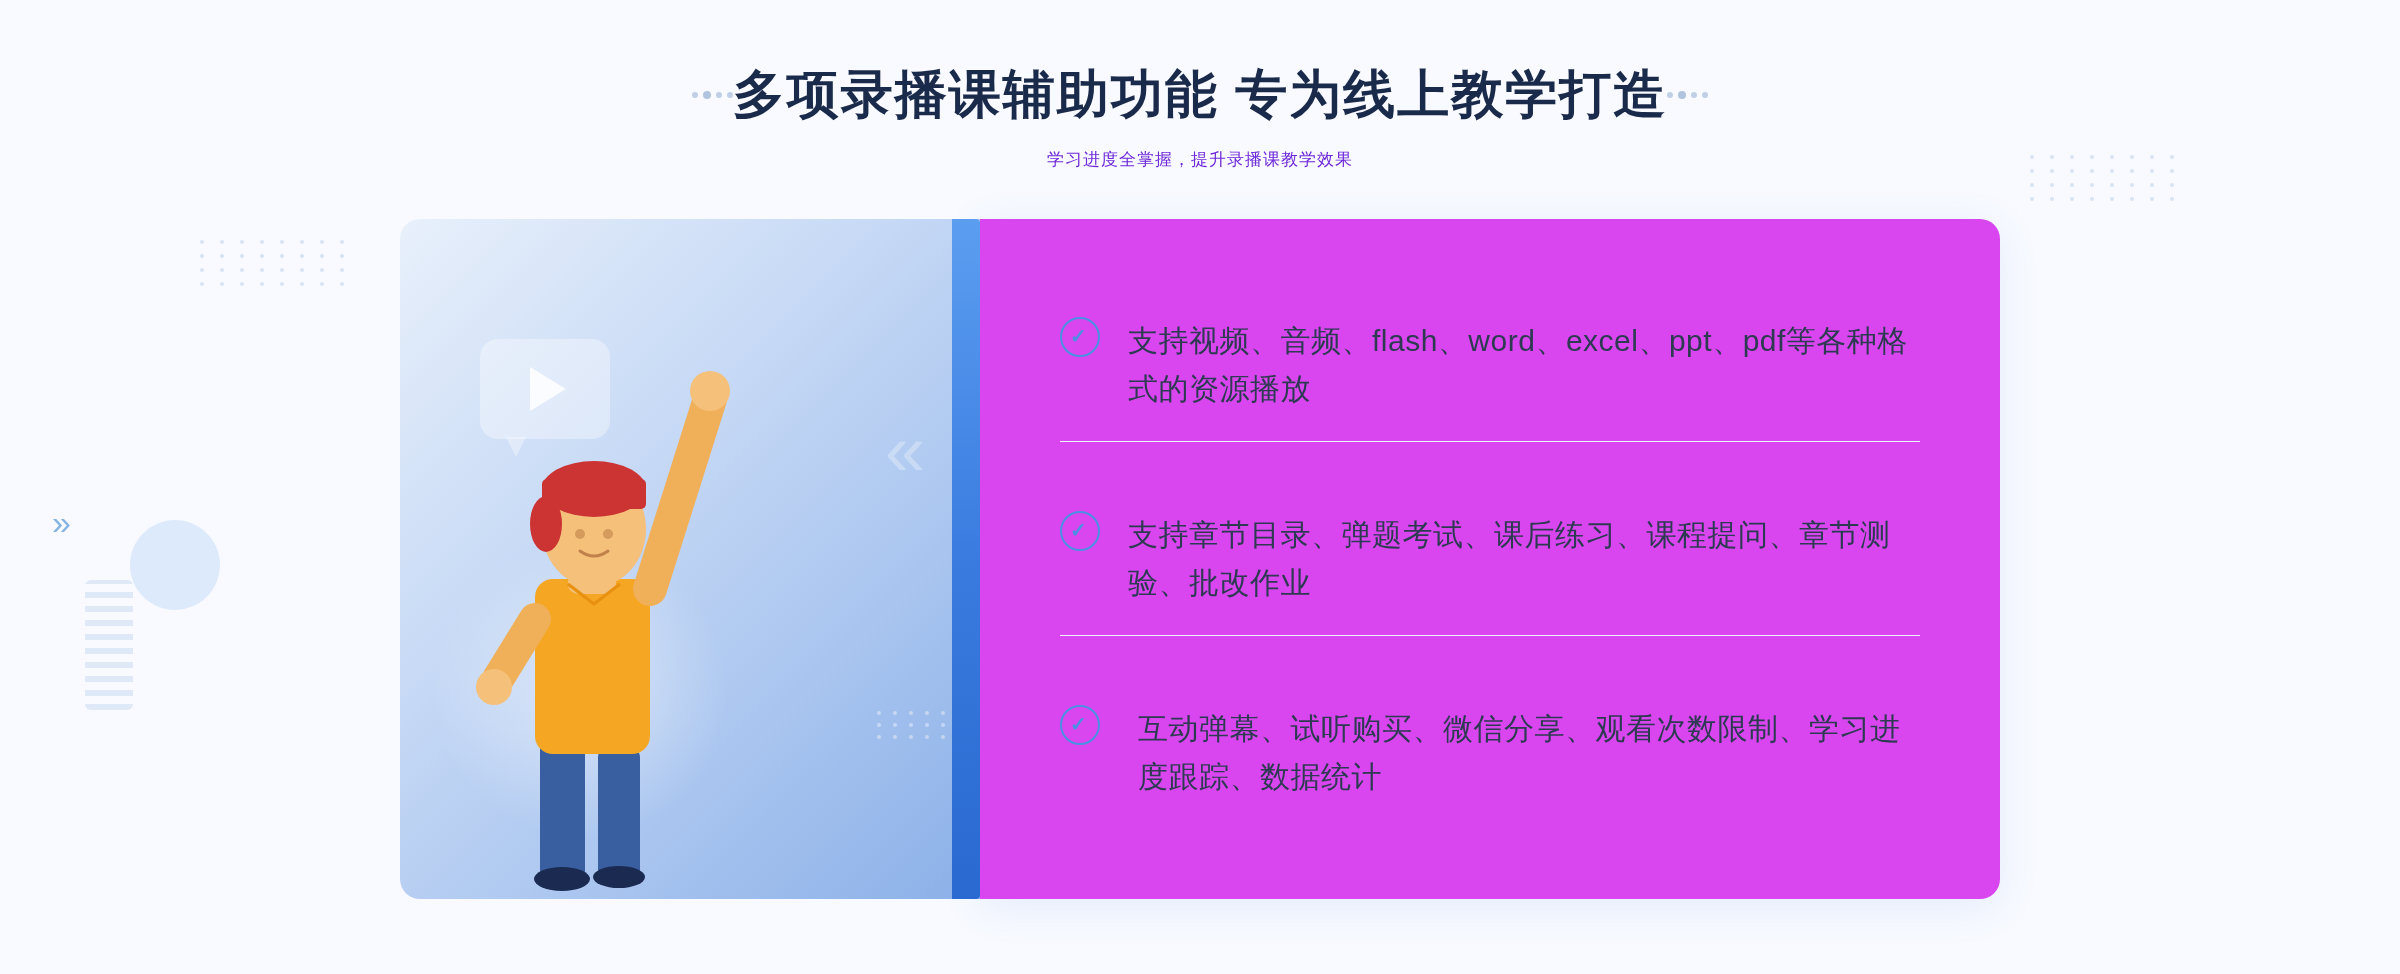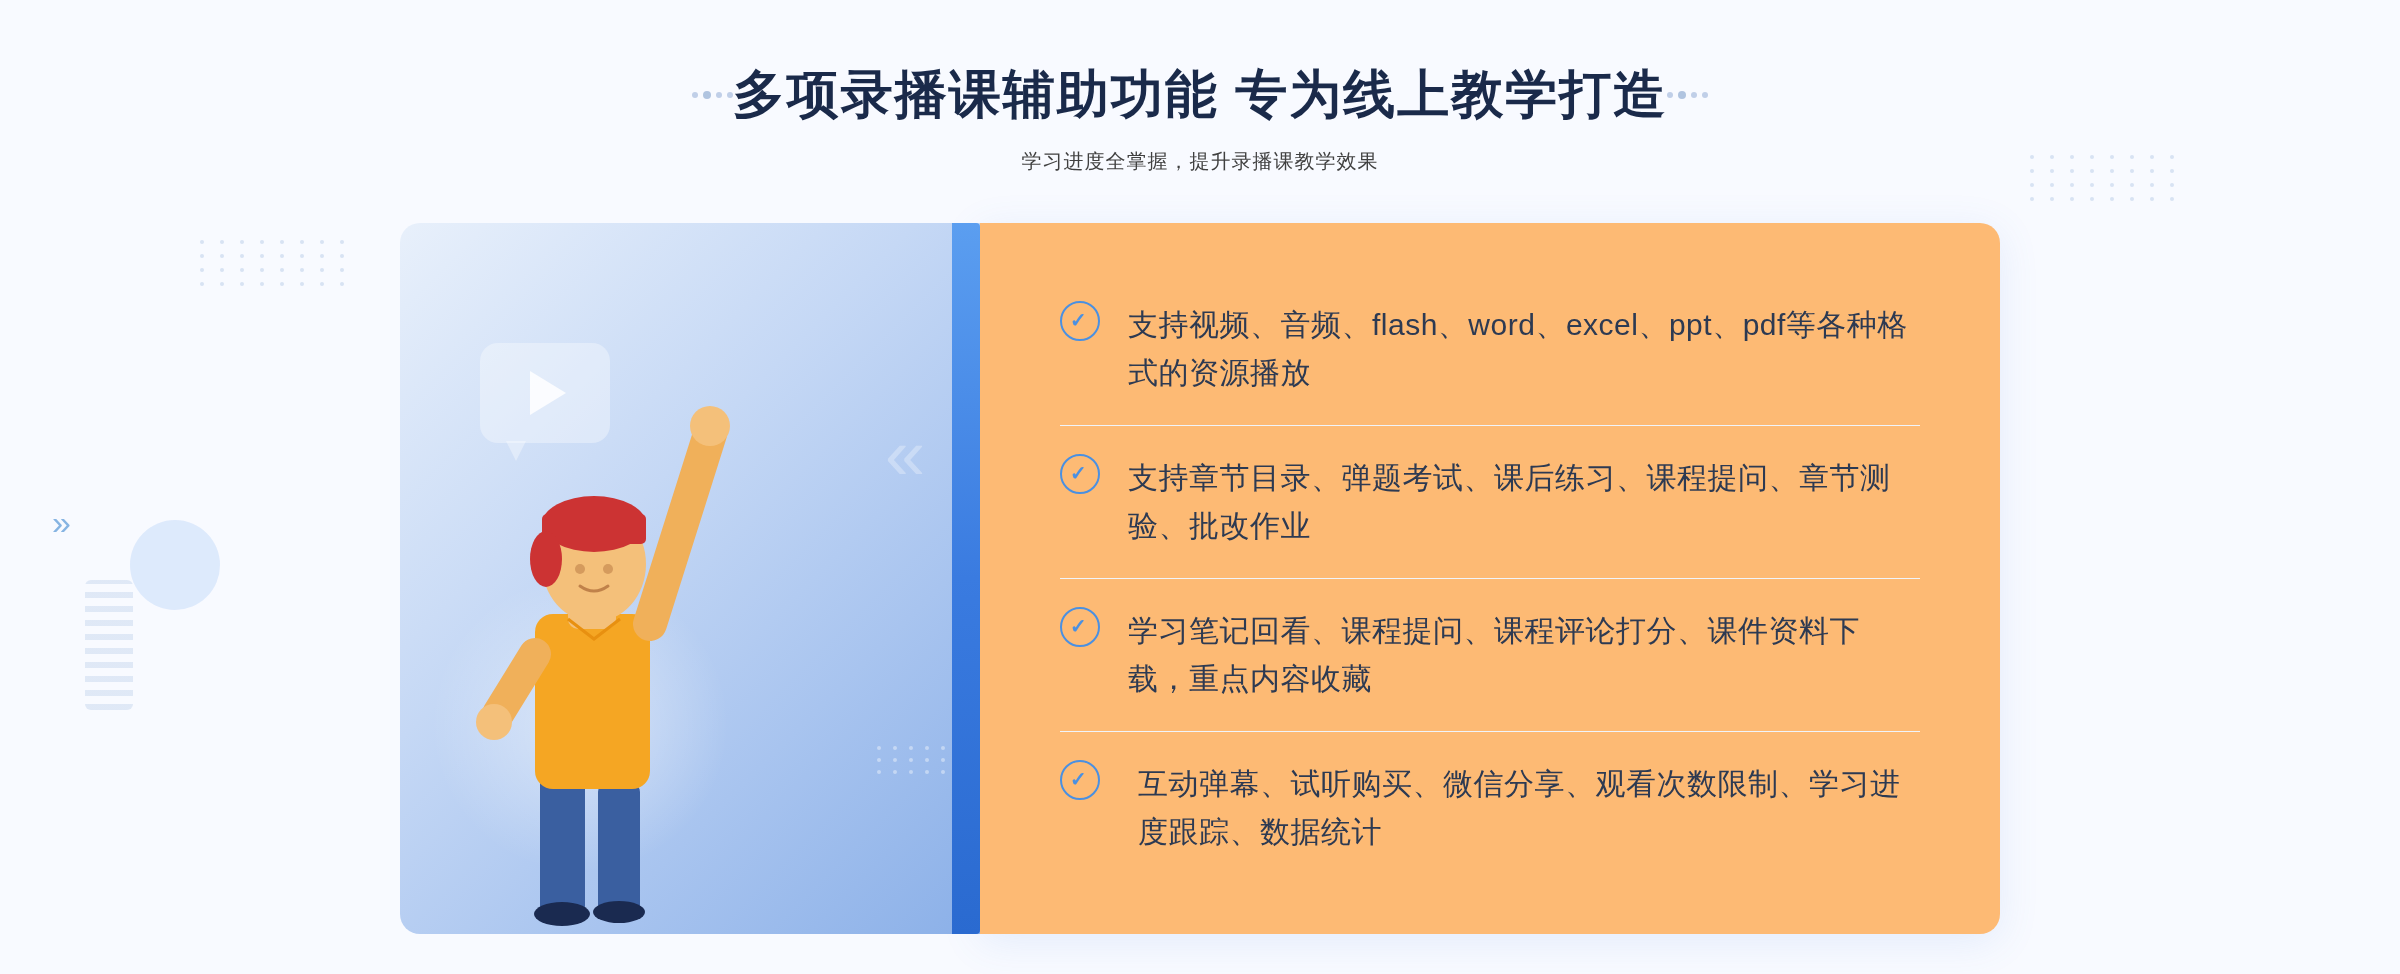--- a/index.html
+++ b/index.html
@@ -81,22 +81,22 @@
     }
 
     .main-title {
       font-size: 52px;
       font-weight: 700;
       color: #1a2a4a;
       letter-spacing: 2px;
     }
 
     .subtitle {
-      font-size: 20px;
-      color: #404040;
+      font-size: 17px;
+      color: #6d28d9;
       letter-spacing: 1px;
     }
 
     
     .main-content {
       display: flex;
       align-items: stretch;
       width: 1600px;
       position: relative;
     }
@@ -174,21 +174,21 @@
       top: 0;
       bottom: 0;
       width: 28px;
       background: linear-gradient(180deg, #5b9ef0 0%, #3a7be0 50%, #2a6ad0 100%);
       border-radius: 0 4px 4px 0;
     }
 
     
     .features-container {
       flex: 1;
-      background: #fdba74;
+      background: #d946ef;
       border-radius: 0 20px 20px 0;
       padding: 50px 80px;
       display: flex;
       flex-direction: column;
       justify-content: space-around;
       box-shadow: 0 8px 40px rgba(80, 130, 220, 0.12);
     }
 
     .feature-item {
       display: flex;
@@ -479,26 +479,20 @@
         <span class="feature-text">支持视频、音频、flash、word、excel、ppt、pdf等各种格式的资源播放</span>
       </div>
 
       <div class="feature-item">
         <div class="check-circle">
           <div class="check-mark"></div>
         </div>
         <span class="feature-text">支持章节目录、弹题考试、课后练习、课程提问、章节测验、批改作业</span>
       </div>
 
-      <div class="feature-item">
-        <div class="check-circle">
-          <div class="check-mark"></div>
-        </div>
-        <span class="feature-text">学习笔记回看、课程提问、课程评论打分、课件资料下载，重点内容收藏</span>
-      </div>
 
       <div class="feature-item">
         <div class="check-circle">
           <div class="check-mark"></div>
         </div>
         <span class="feature-text">互动弹幕、试听购买、微信分享、观看次数限制、学习进度跟踪、数据统计</span>
       </div>
 
     </div>
   </div>

